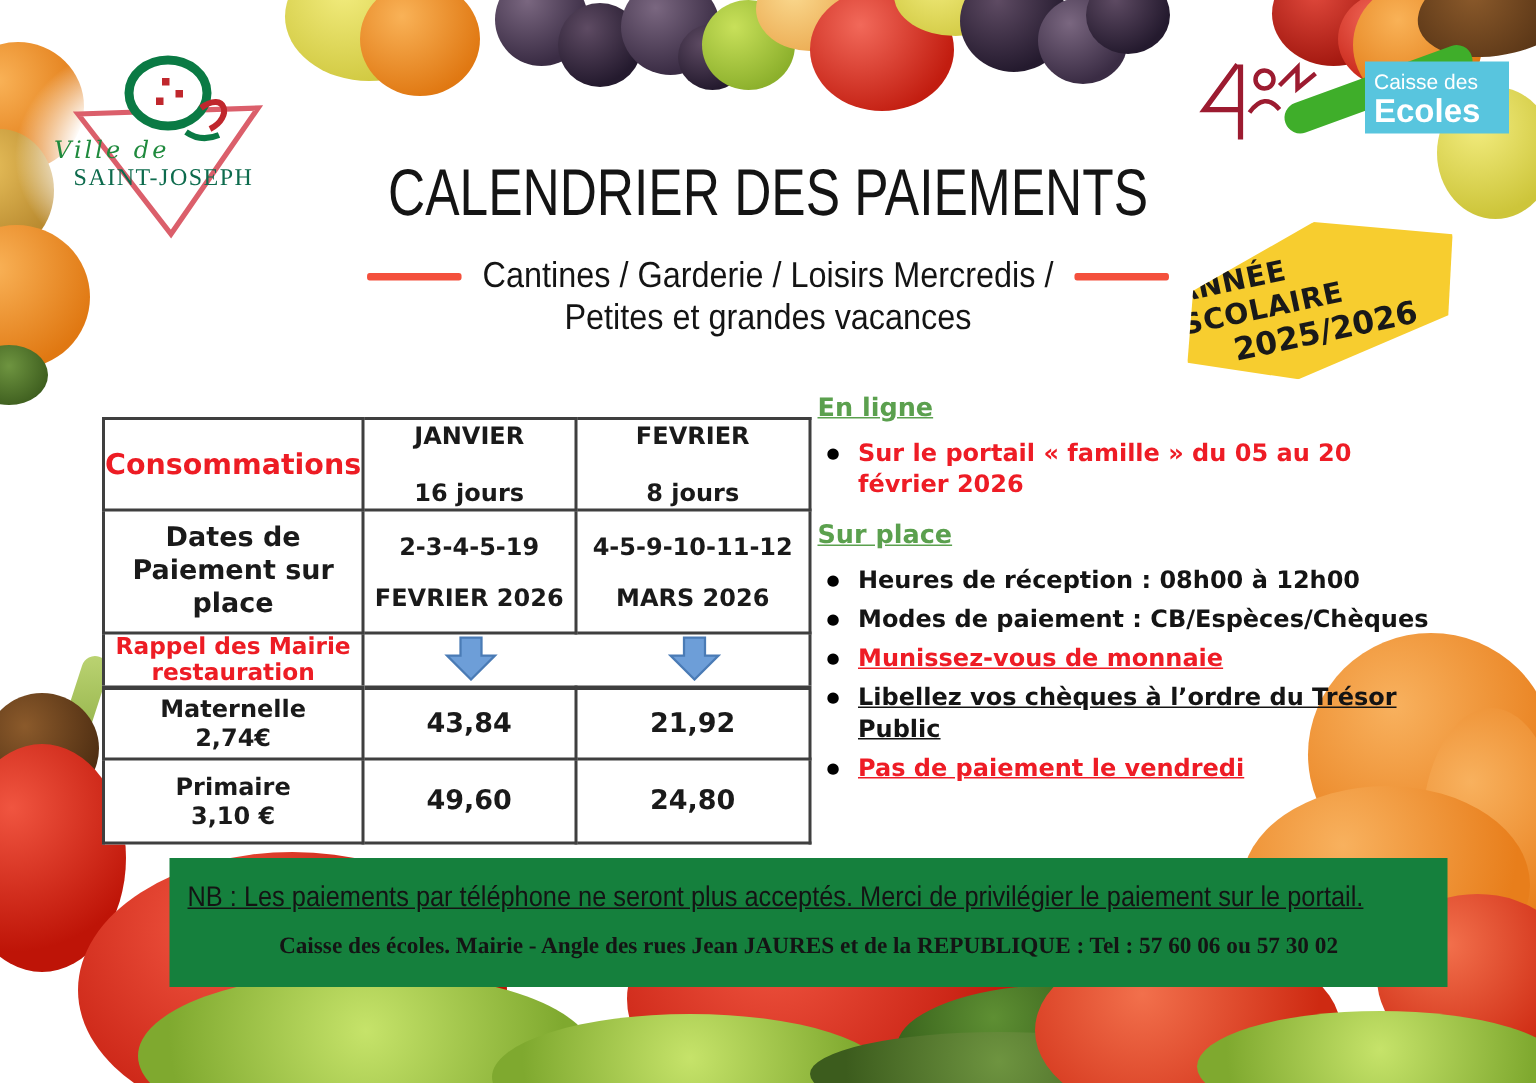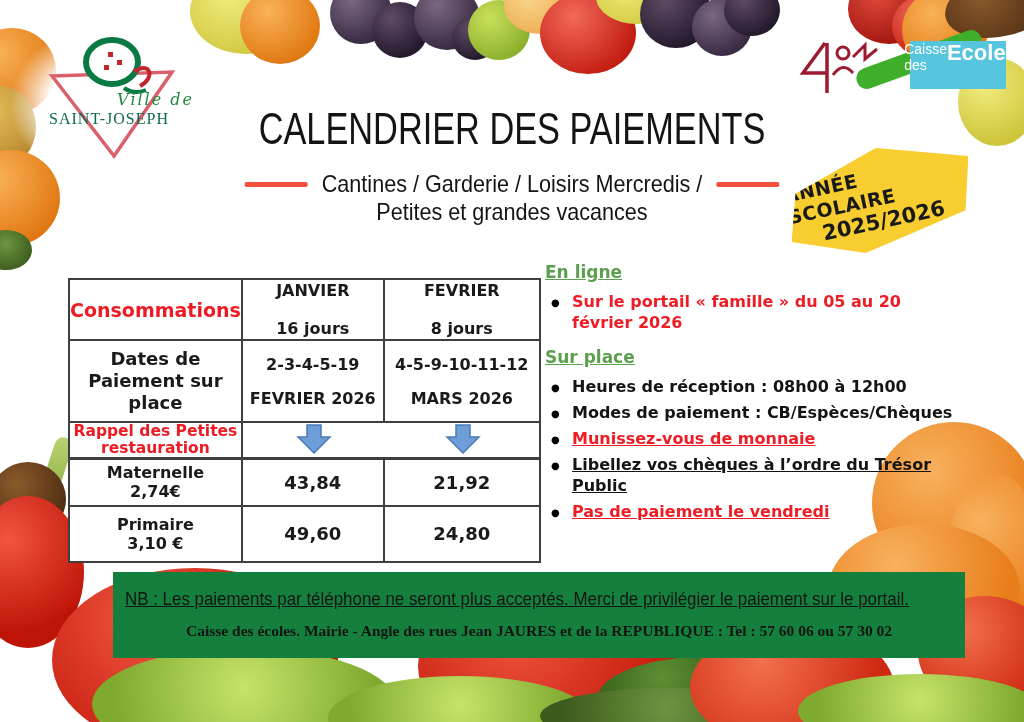--- a/index.html
+++ b/index.html
@@ -23,32 +23,32 @@
   .lettuce{background:radial-gradient(circle at 50% 35%, #C6E36A, #7FA92F 78%);}
   .greensdark{background:radial-gradient(circle at 50% 35%, #6E9440, #3C5C1D 78%);}
   .cuke{background:radial-gradient(circle at 40% 30%, #5E8F33, #2F5716 78%);}
   .chili{background:linear-gradient(160deg,#BCD473,#88A93E);}
 
   
   .logo-left{position:absolute;left:24px;top:34px;width:170px;height:140px;z-index:6;}
   .logo-halo{position:absolute;left:-14px;top:-10px;width:200px;height:160px;border-radius:50%;
              background:radial-gradient(closest-side,#ffffff 60%,rgba(255,255,255,0));}
   .logo-left svg{position:absolute;left:0;top:0;}
-  .logo-script{position:absolute;left:0;top:56px;width:170px;text-align:right;
+  .logo-script{position:absolute;left:12px;top:56px;width:170px;text-align:left;
                font-family:"DejaVu Serif",serif;font-style:italic;font-size:16px;
                letter-spacing:2px;color:#1F8A3D;}
   .logo-name{position:absolute;left:0;top:76px;width:170px;text-align:center;
              font-family:"Liberation Serif",serif;font-size:16px;letter-spacing:1px;color:#0D6B4D;}
 
   
   .logo-right{position:absolute;left:795px;top:33px;width:222px;height:82px;z-index:6;}
   .brush{position:absolute;left:58px;top:16px;width:132px;height:21px;border-radius:12px;
          background:#3FAE2A;transform:rotate(-20deg);}
   .cyanbox{position:absolute;left:115px;top:8px;width:96px;height:48px;background:#58C5DE;
-           display:flex;flex-direction:row;justify-content:center;padding-left:6px;box-sizing:border-box;}
+           display:flex;flex-direction:column;justify-content:center;padding-left:6px;box-sizing:border-box;}
   .cyanbox .l1{color:#fff;font-size:14px;line-height:16px;font-family:"Liberation Sans",sans-serif;}
   .cyanbox .l2{color:#fff;font-size:22px;line-height:23px;font-weight:bold;font-family:"Liberation Sans",sans-serif;}
   .city{position:absolute;left:-4px;top:62px;width:230px;text-align:center;color:#F04E23;
         font-size:13px;font-weight:bold;letter-spacing:3px;white-space:nowrap;}
 
   
   .title{position:absolute;left:0;top:104px;width:1024px;text-align:center;z-index:3;
          font-family:"Liberation Sans",sans-serif;font-size:44px;color:#141414;
          transform:scaleX(0.78);letter-spacing:0px;}
   .subwrap{position:absolute;left:0;top:170px;width:1024px;z-index:3;
@@ -217,21 +217,21 @@
         <div class="d1">2-3-4-5-19</div>
         <div class="d2">FEVRIER 2026</div>
       </td>
       <td class="datecell">
         <div class="d1">4-5-9-10-11-12</div>
         <div class="d2">MARS 2026</div>
       </td>
     </tr>
     <tr class="r3 rowr3">
       <td class="rappel">
-        <div>Rappel des Petites</div>
+        <div>Rappel des Mairie</div>
         <div>restauration</div>
       </td>
       <td colspan="2" class="arrowcell">
         <svg class="arrow" style="left:53px;" viewBox="0 0 36 30">
           <path d="M11 1 h14 v12 h9 L18 29 L2 13 h9 z" fill="#6D9ED8" stroke="#4A7BB5" stroke-width="1.5"></path>
         </svg>
         <svg class="arrow" style="left:202px;" viewBox="0 0 36 30">
           <path d="M11 1 h14 v12 h9 L18 29 L2 13 h9 z" fill="#6D9ED8" stroke="#4A7BB5" stroke-width="1.5"></path>
         </svg>
       </td>

